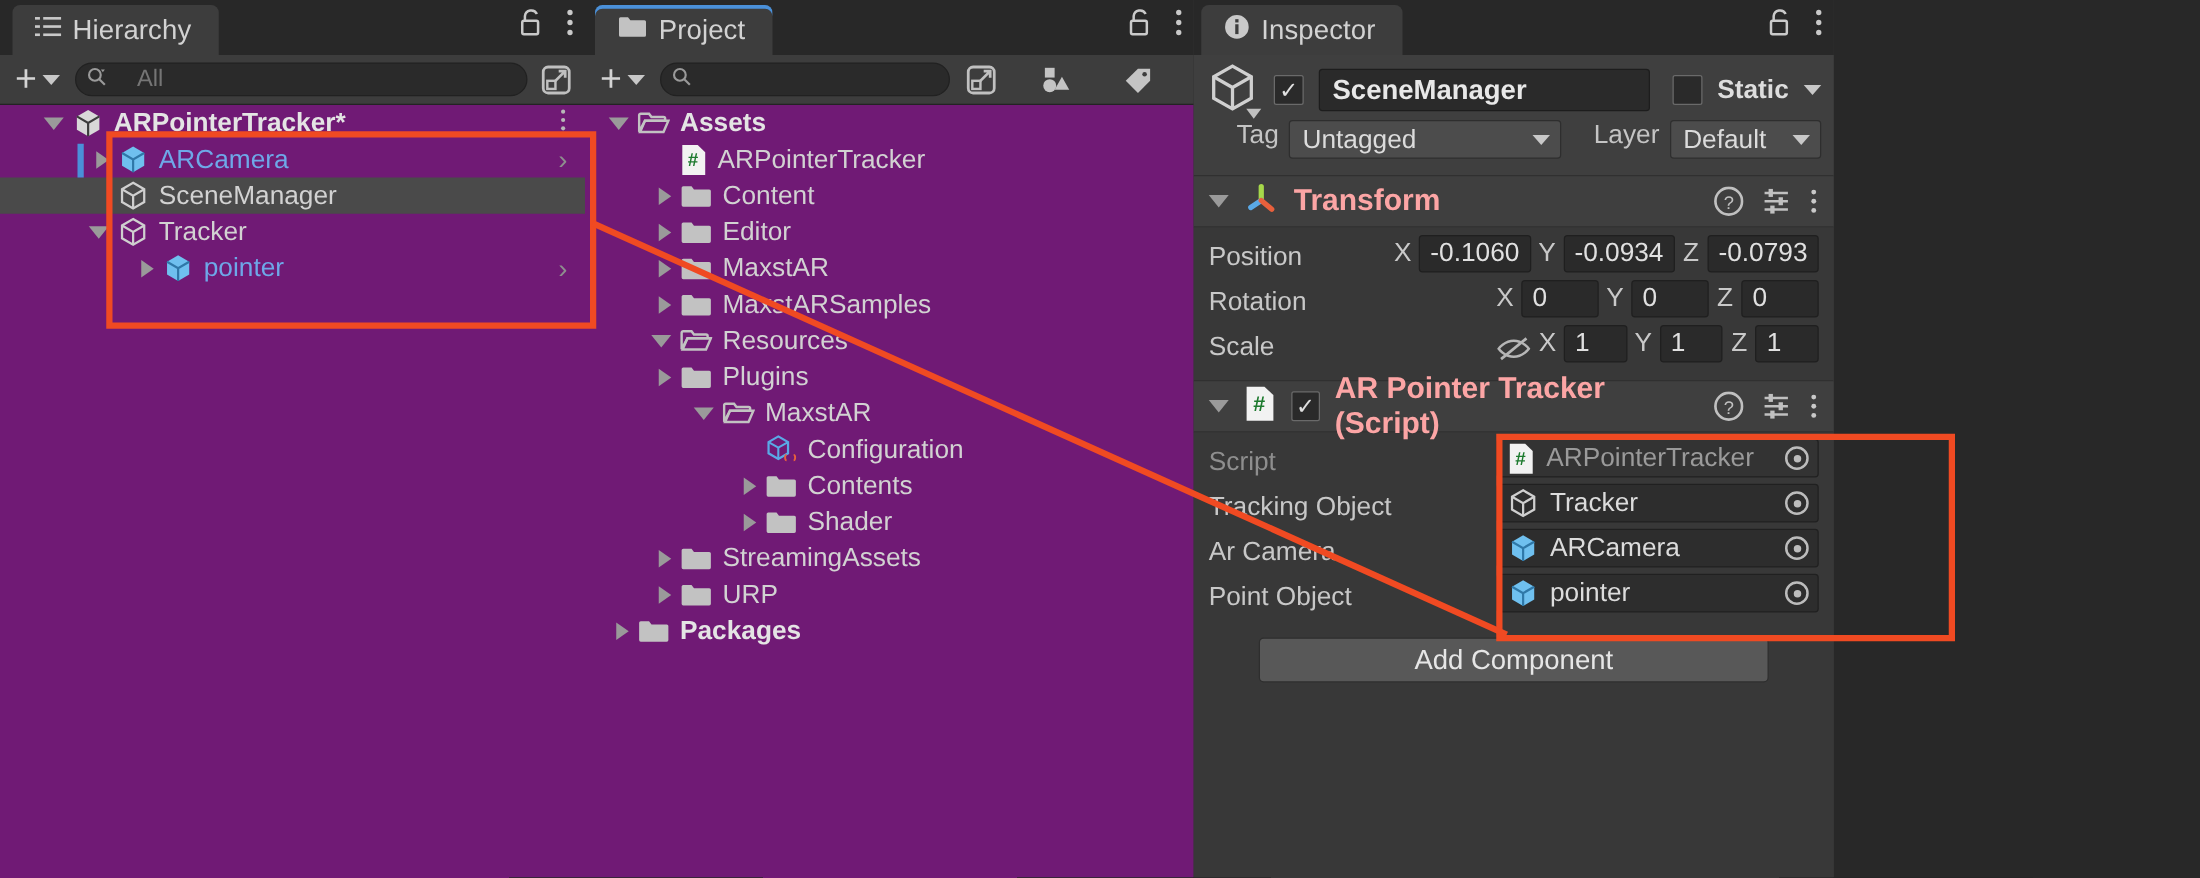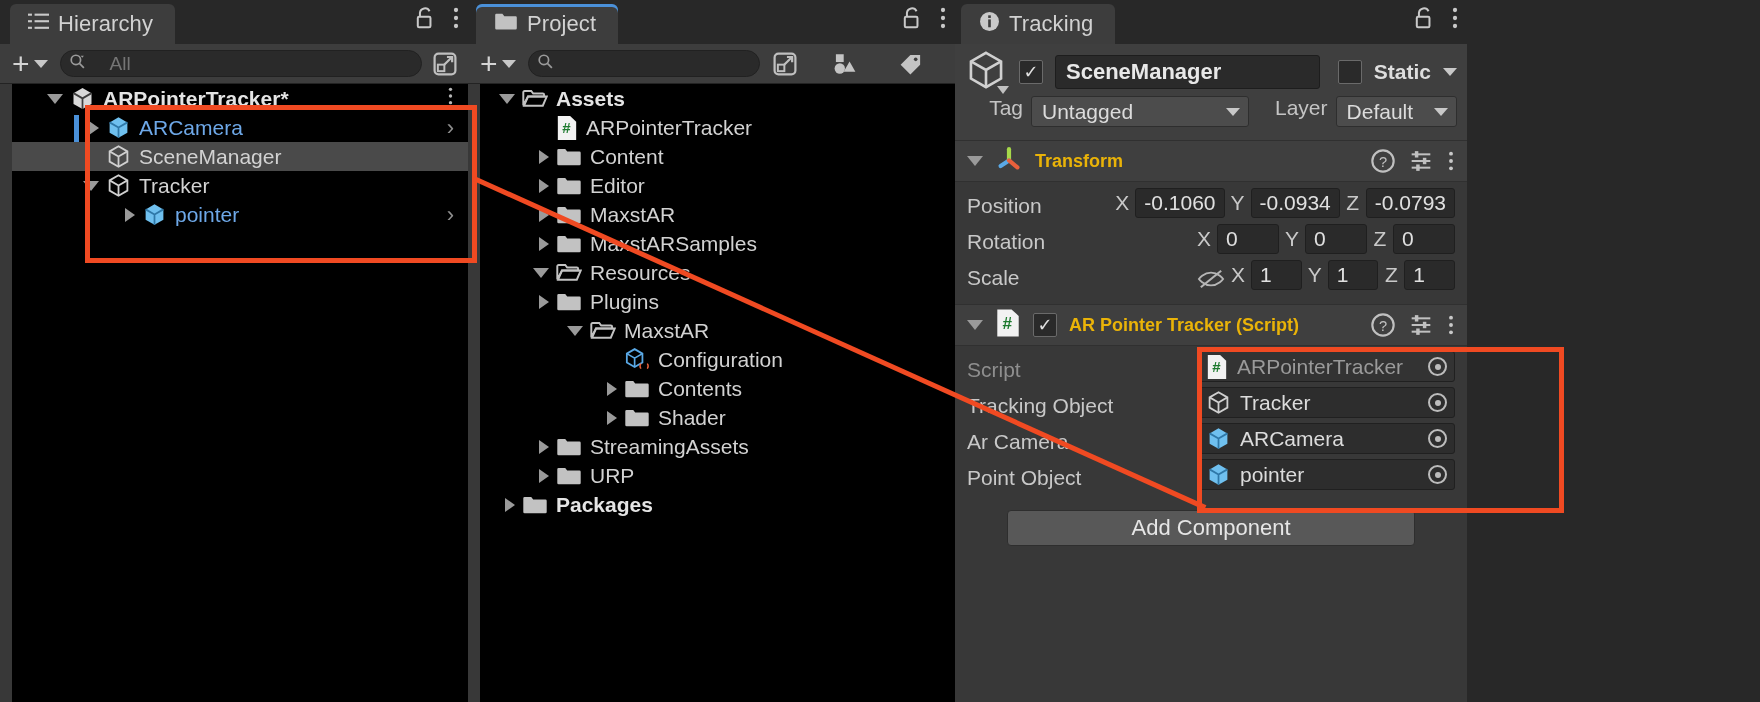--- a/index.html
+++ b/index.html
@@ -39,21 +39,21 @@
   .caret-dn { width: 0; height: 0; border-left: 7px solid transparent; border-right: 7px solid transparent; border-top: 8px solid #c8c8c8; }
 
   .searchfield {
     flex: 1; height: 27px; background: #2a2a2a; border: 1px solid #212121;
     border-radius: 14px; display: flex; align-items: center; padding: 0 8px; gap: 24px;
     position: relative;
   }
   .searchfield .ph { color: #757575; font-size: 19px; }
   .search-glass { flex: 0 0 auto; }
 
-  .treearea { position: absolute; left:0; right: 0; top: 84px; bottom: 0; background: #000000; overflow: hidden; margin-left: 12px; }
+  .treearea { position: absolute; left:0; right: 0; top: 84px; bottom: 0; background: #701a75; overflow: hidden; }
 
   .row {
     position: relative; height: 29px; display: flex; align-items: center;
     color: #d2d2d2; font-size: 21px; white-space: nowrap;
   }
   .row.sel { background: #4a4a4a; }
   .arrow {
     width: 0; height: 0; border-top: 7px solid transparent; border-bottom: 7px solid transparent;
     border-left: 10px solid #9a9a9a; flex: 0 0 auto;
   }
@@ -83,21 +83,21 @@
     height: 31px; background: #4c4c4c; border: 1px solid #2e2e2e; border-radius: 3px;
     display: flex; align-items: center; justify-content: space-between;
     padding: 0 8px 0 10px; color: #dcdcdc; font-size: 21px; gap: 8px;
   }
   .dd .tri { width: 0; height: 0; border-left: 7px solid transparent; border-right: 7px solid transparent; border-top: 8px solid #c8c8c8; }
 
   .comp-header {
     height: 42px; background: #3f3f3f; border-top: 1px solid #303030; border-bottom: 1px solid #303030;
     display: flex; align-items: center; gap: 12px; padding: 0 12px;
   }
-  .comp-title { font-size: 18px; font-weight: bold; color: #eab308; }
+  .comp-title { font-size: 24px; font-weight: bold; color: #fca5a5; }
   .comp-right { margin-left: auto; display: flex; align-items: center; gap: 14px; }
 
   .prop-row { height: 36px; display: flex; align-items: flex-end; padding: 0 12px; }
   .prop-label { width: 230px; color: #c8c8c8; font-size: 21px; }
   .prop-label.dim { color: #8e8e8e; }
   .vec { flex: 1; display: flex; align-items: center; gap: 6px; }
   .axis { color: #c9c9c9; font-size: 21px; width: 14px; text-align: center; }
   .numfield {
     flex: 1; min-width: 0; height: 30px; background: #2a2a2a; border: 1px solid #1f1f1f; border-radius: 3px;
     display: flex; align-items: center; padding: 0 8px; color: #e0e0e0; font-size: 21px; overflow: hidden;
@@ -532,21 +532,21 @@
     <div class="tabbar">
       <div style="width:6px"></div>
       <div class="tab">
         <span>
           <svg width="21" height="21" viewBox="0 0 16 16">
               <circle cx="8" cy="8" r="7.2" fill="#c9c9c9"></circle>
               <rect x="7" y="6.4" width="2" height="6" fill="#3d3d3d"></rect>
               <rect x="7" y="3.3" width="2" height="2" fill="#3d3d3d"></rect>
             </svg>
         </span>
-        <span>Tracking</span>
+        <span>Inspector</span>
       </div>
       <div class="tabbar-right">
         <span class="icon-btn">
           <svg width="22" height="24" viewBox="0 0 16 18">
               <path d="M4.2 8V5.2a3.8 3.8 0 0 1 7.2-1.3" fill="none" stroke="#c9c9c9" stroke-width="1.5"></path>
               <rect x="2.6" y="8" width="9.5" height="8" rx="1" fill="none" stroke="#c9c9c9" stroke-width="1.5"></rect>
             </svg>
         </span>
         <span class="icon-btn">
           <svg width="8" height="24" viewBox="0 0 4 18">

